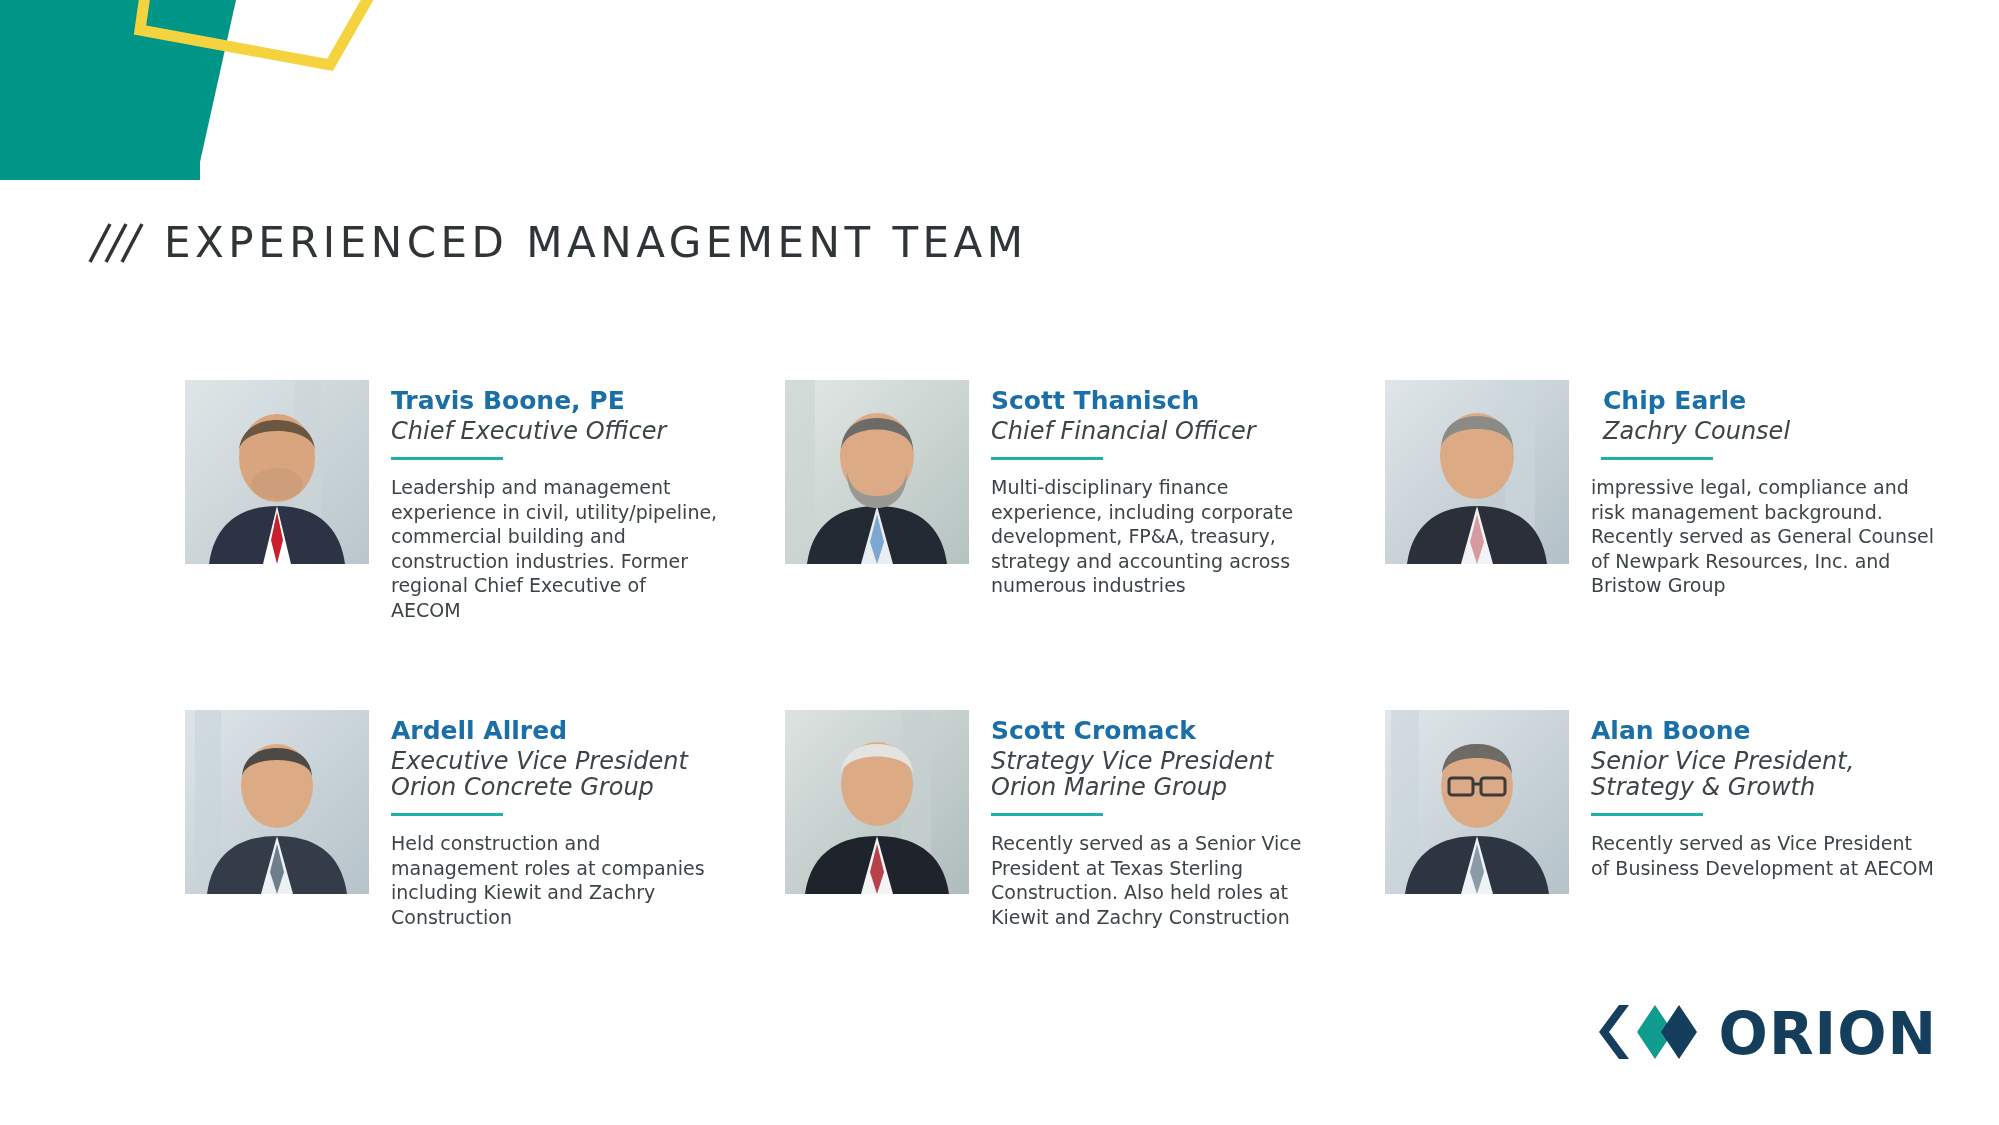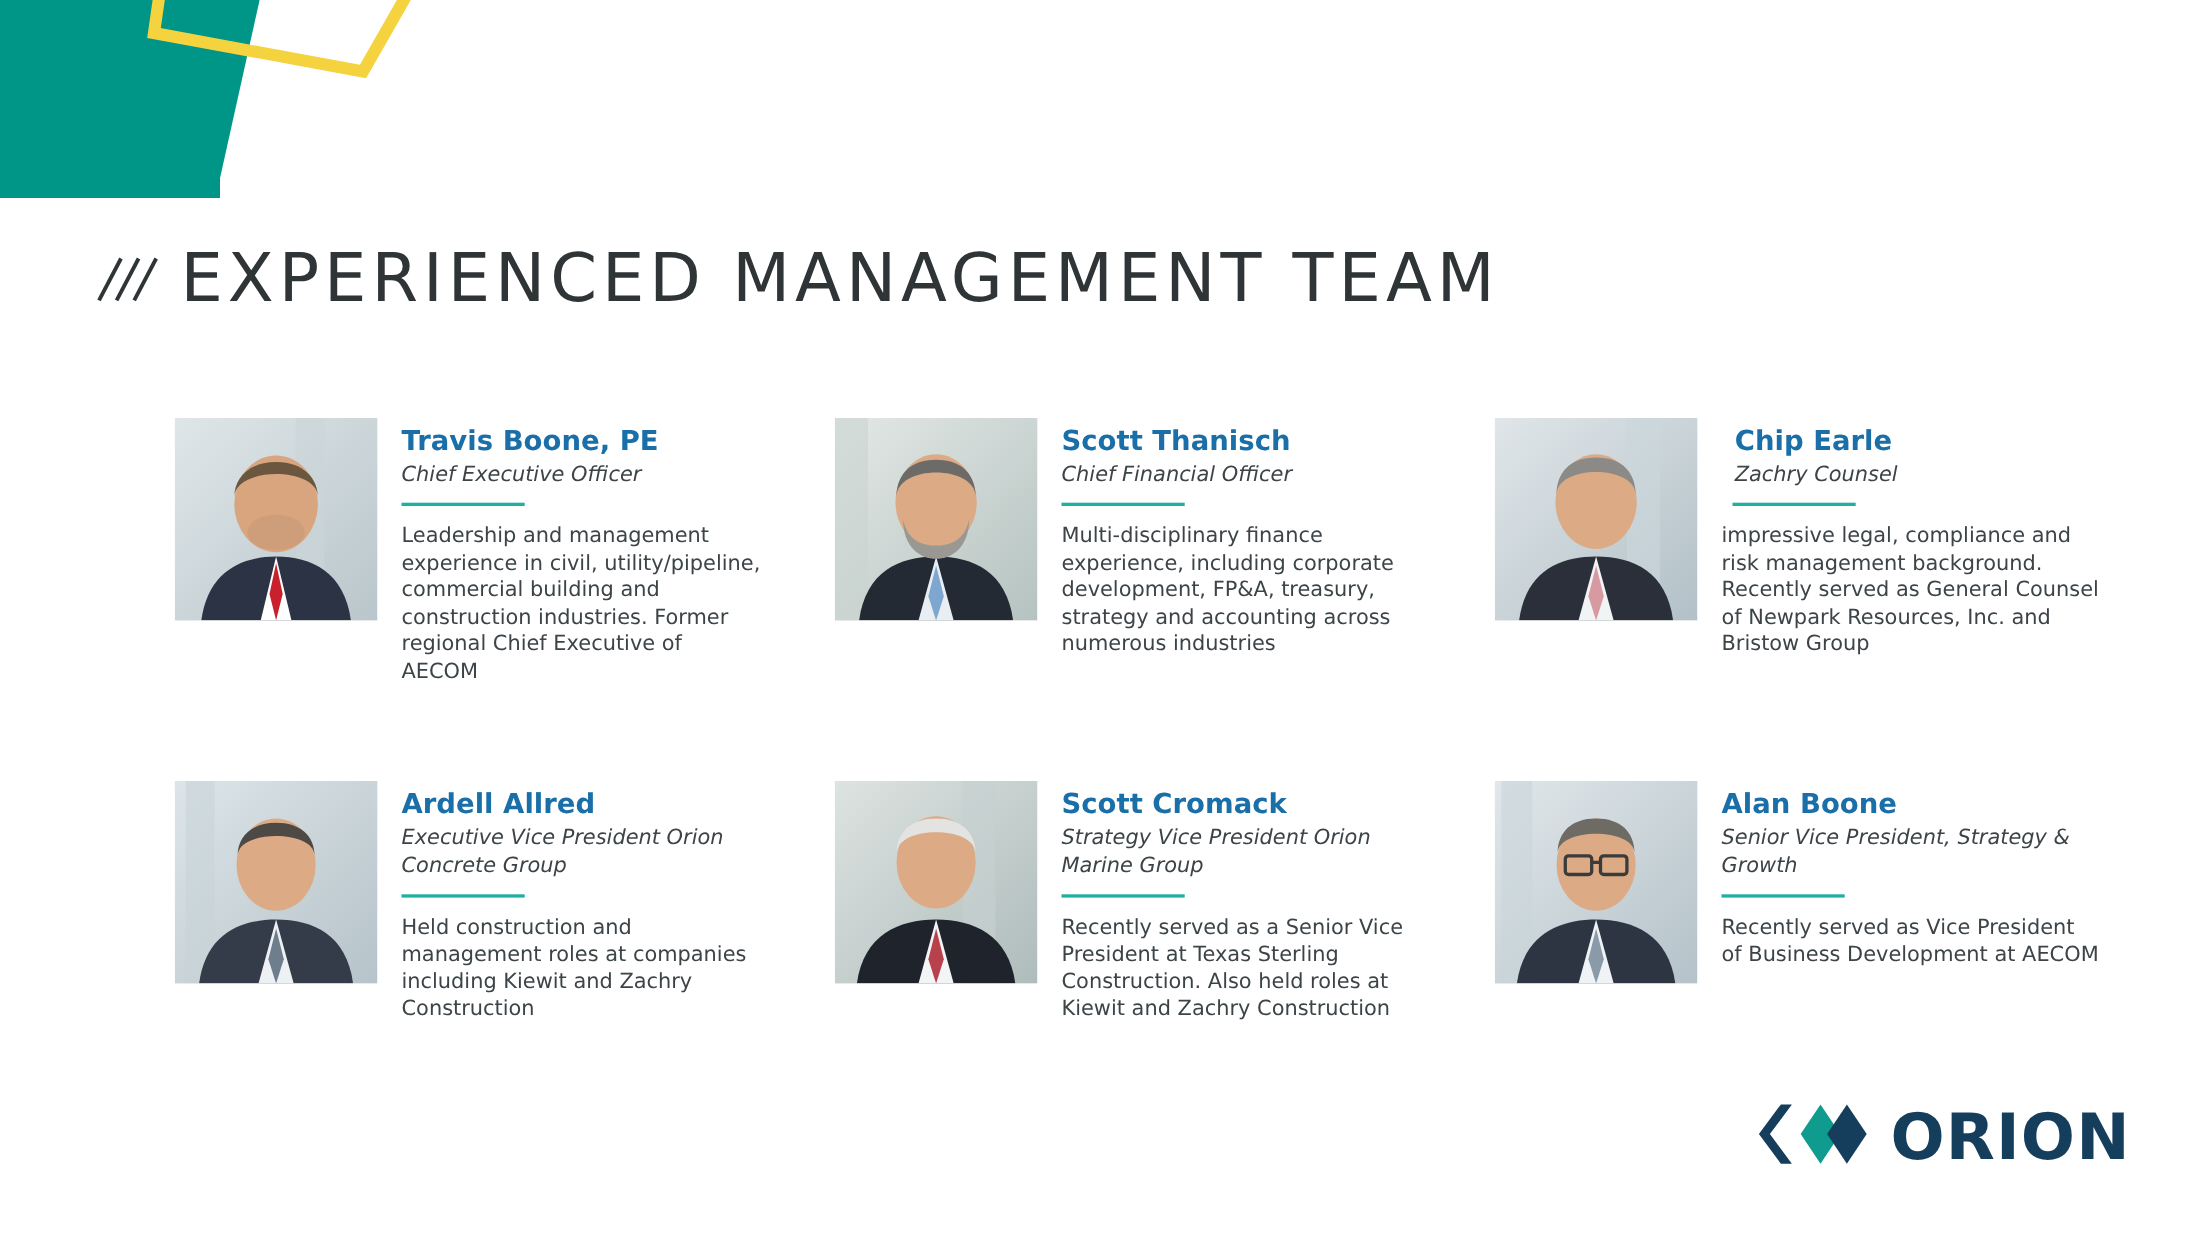--- a/index.html
+++ b/index.html
@@ -53,33 +53,33 @@
     display: flex;
     align-items: center;
   }
   .slash-mark {
     width: 62px;
     height: 46px;
     margin-right: 16px;
     flex: none;
   }
   .page-title {
-    font-size: 61px;
+    font-size: 42px;
     letter-spacing: 4.5px;
     color: #2f3437;
     font-weight: 400;
     white-space: nowrap;
     font-family: "DejaVu Sans", sans-serif;
   }
 
   
   .people-grid {
     position: absolute;
     top: 380px;
-    left: 159px;
+    left: 185px;
     width: 1790px;
     display: grid;
     grid-template-columns: 600px 600px 590px;
     grid-template-rows: 330px auto;
   }
   .person {
     display: flex;
     align-items: flex-start;
   }
   .portrait {
@@ -101,21 +101,21 @@
     color: #1a6fa8;
     font-weight: bold;
     font-size: 25px;
     line-height: 30px;
     margin: 0 0 2px 0;
     font-family: "DejaVu Sans", sans-serif;
   }
   .person-role {
     color: #3c4448;
     font-style: italic;
-    font-size: 19px;
+    font-size: 24px;
     line-height: 26px;
     margin: 0;
     font-family: "DejaVu Sans", sans-serif;
   }
   .rule {
     width: 112px;
     height: 3px;
     background: #1fb0a4;
     margin: 13px 0 15px 0;
   }

